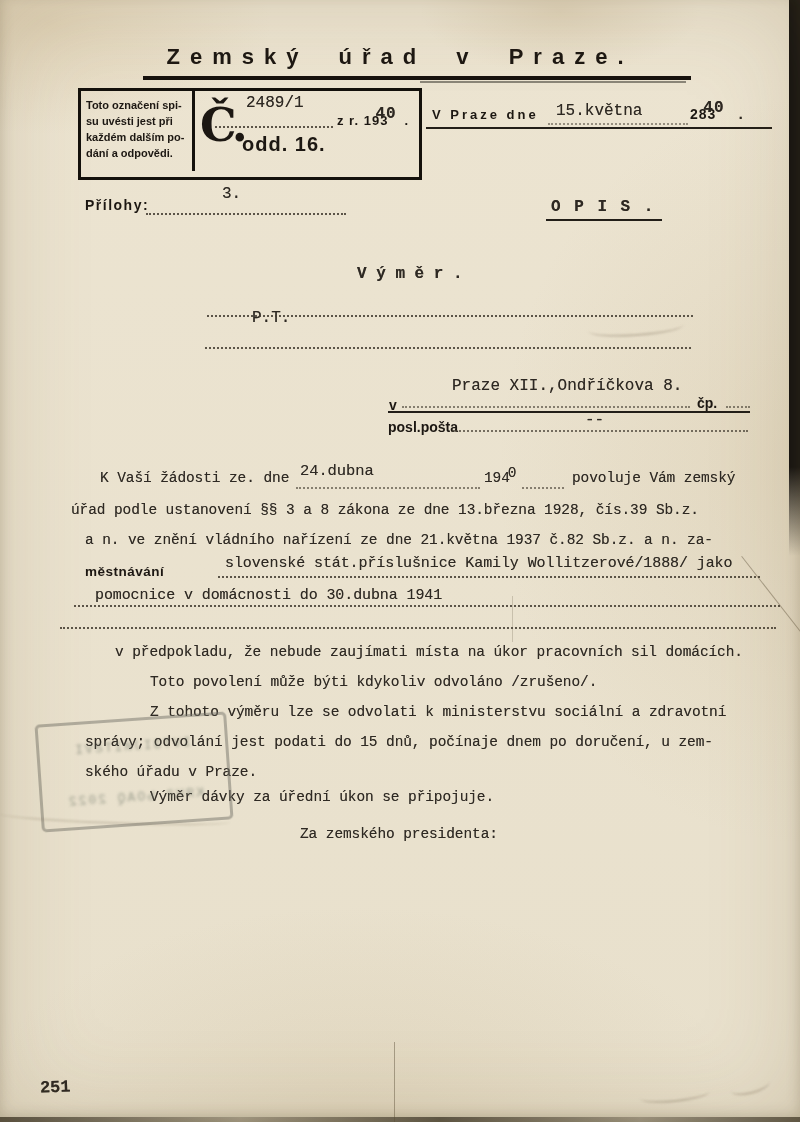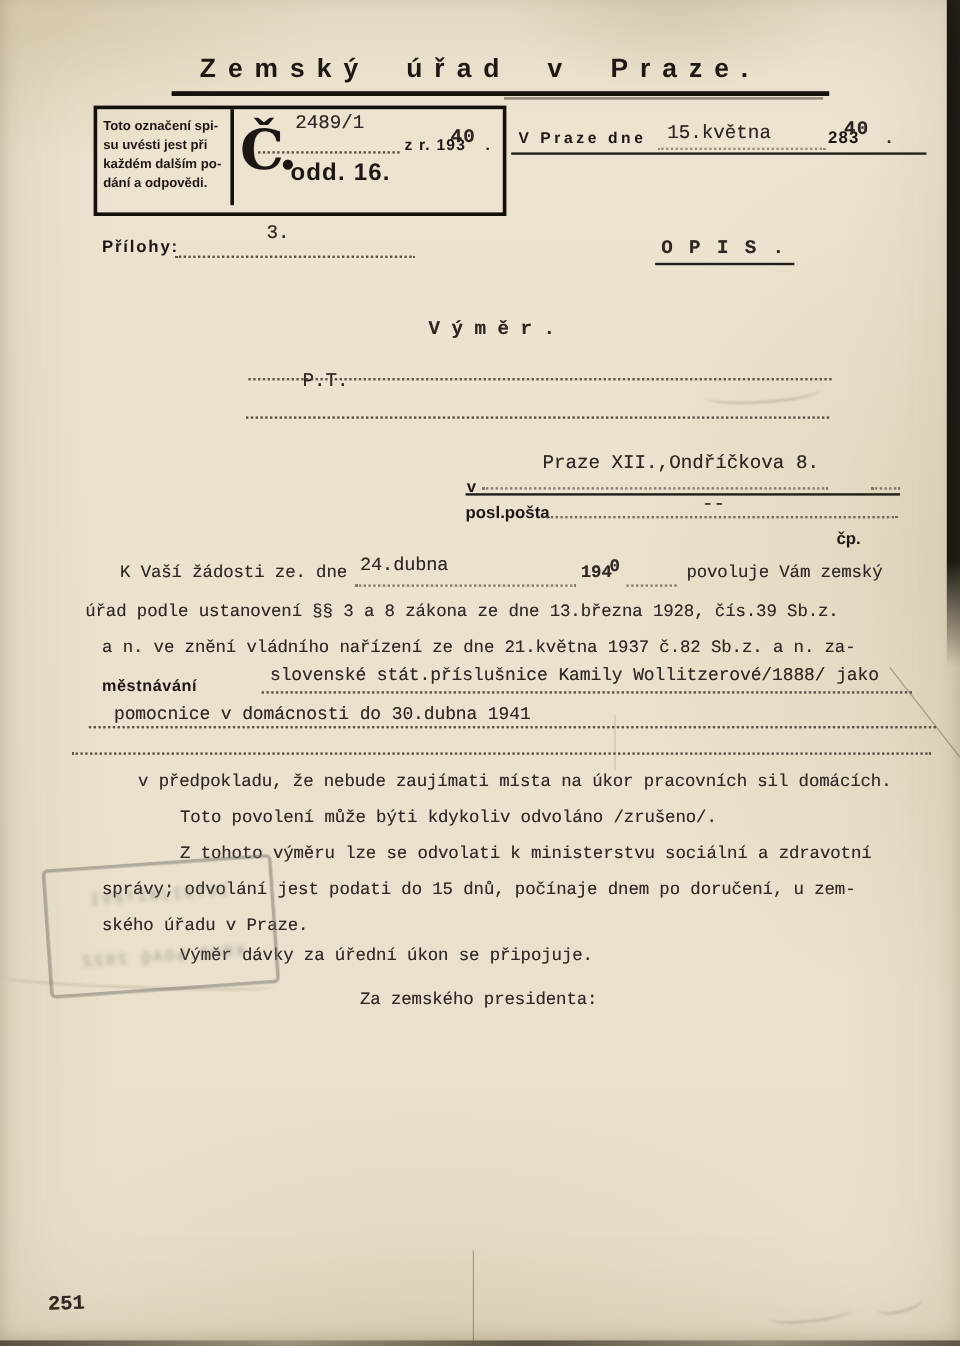--- a/index.html
+++ b/index.html
@@ -78,31 +78,31 @@
 
   <div class="abs typed" style="left:357px;top:265px;font-size:16px;font-weight:700;">V ý m ě r .</div>
   <div class="abs typed" style="left:252px;top:293px;font-size:16px;margin-top:16px;">P.T.</div>
   <div class="abs dotl" style="left:207px;top:315px;width:486px;"></div>
   <div class="abs dotl" style="left:205px;top:347px;width:486px;"></div>
   <div class="abs squiggle" style="left:588px;top:320px;width:96px;height:14px;transform:rotate(-4deg);"></div>
 
   <div class="abs typed" style="left:452px;top:377px;font-size:16px;">Praze XII.,Ondříčkova 8.</div>
   <div class="abs printed" style="left:389px;top:397px;font-size:14px;">v</div>
   <div class="abs dotl" style="left:402px;top:406px;width:288px;opacity:0.6;"></div>
-  <div class="abs printed" style="left:697px;top:395px;font-size:14px;margin-top:45px;">čp.</div>
+  <div class="abs printed" style="left:697px;top:395px;font-size:14px;">čp.</div>
   <div class="abs dotl" style="left:726px;top:406px;width:24px;opacity:0.6;"></div>
   <div class="abs soll" style="left:388px;top:411px;width:362px;height:2px;"></div>
   <div class="abs printed" style="left:388px;top:419px;font-size:14px;">posl.pošta</div>
   <div class="abs typed" style="left:585px;top:411px;font-size:16px;">--</div>
   <div class="abs dotl" style="left:452px;top:430px;width:296px;opacity:0.7;"></div>
 
   <div class="abs typed-body" style="left:100px;top:470px;">K Vaší žádosti ze. dne</div>
   <div class="abs dotl" style="left:296px;top:487px;width:184px;opacity:0.6;"></div>
   <div class="abs typed-body" style="left:300px;top:462px;font-size:15.5px;">24.dubna</div>
-  <div class="abs typed-body" style="left:484px;top:470px;font-weight:bold;">
+  <div class="abs typed-body" style="left:484px;top:470px;">
     <span>194</span><span class="overtype" style="top:-5px;margin-left:-2px;">0</span>
   </div>
   <div class="abs dotl" style="left:522px;top:487px;width:42px;opacity:0.6;"></div>
   <div class="abs typed-body" style="left:572px;top:470px;">povoluje Vám zemský</div>
 
   <div class="abs typed-body" style="left:71px;top:502px;">úřad podle ustanovení §§ 3 a 8 zákona ze dne 13.března 1928, čís.39 Sb.z.</div>
   <div class="abs typed-body" style="left:85px;top:532px;">a n. ve znění vládního nařízení ze dne 21.května 1937 č.82 Sb.z. a n. za-</div>
 
   <div class="abs printed" style="left:85px;top:564px;font-size:13.5px;letter-spacing:0.5px;">městnávání</div>
   <div class="abs typed-body" style="left:225px;top:555px;font-size:15px;">slovenské stát.příslušnice Kamily Wollitzerové/1888/ jako</div>

